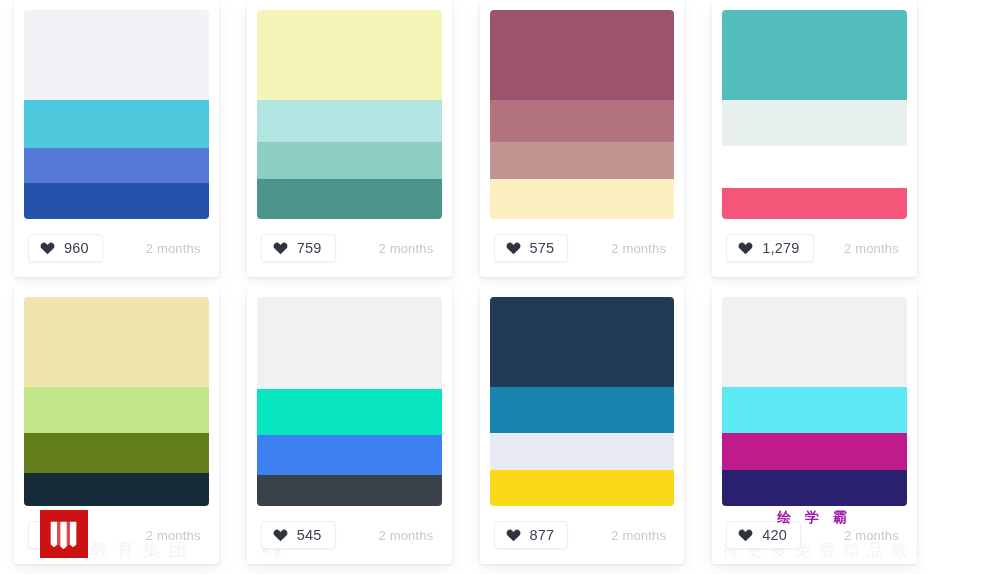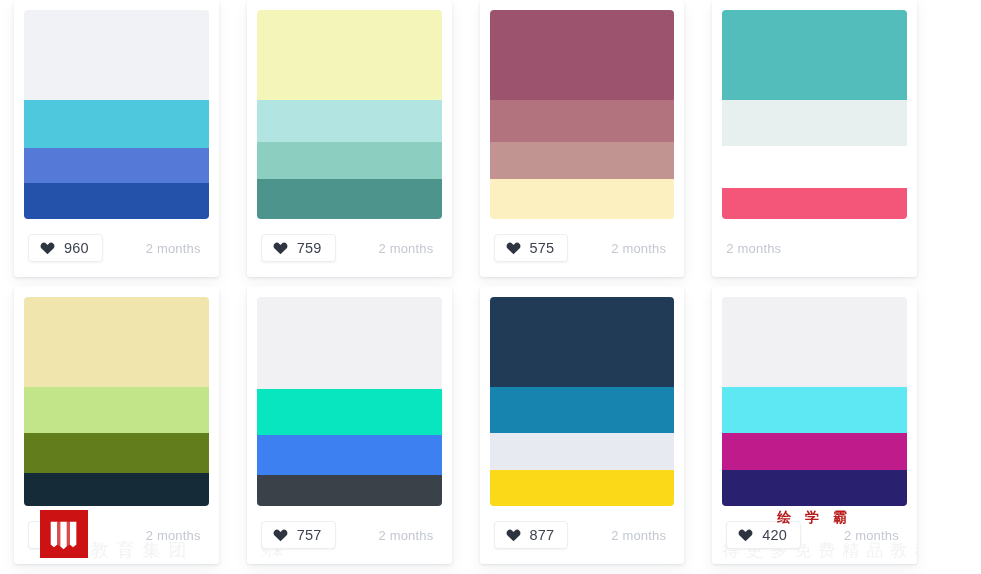--- a/index.html
+++ b/index.html
@@ -137,21 +137,21 @@
     justify-content: center;
     z-index: 9;
   }
   .wm-logo svg { display: block; }
 
   .wm-red-text {
     position: absolute;
     left: 0;
     right: 0;
     text-align: center;
-    color: #b91c1c;
+    color: #a21caf;
     font-size: 14px;
     font-weight: bold;
     letter-spacing: 5px;
     white-space: nowrap;
     z-index: 8;
     pointer-events: none;
     text-shadow: 0 0 2px rgba(255,255,255,0.55);
   }
 </style>
 </head>
@@ -218,20 +218,26 @@
       </div>
       <div class="card-cell">
         <div class="card">
           <div class="swatch">
             <div class="band" title="#53bdbb" style="background: rgb(83, 189, 187); height: 43%;"></div>
             <div class="band" title="#e8f0ef" style="background: rgb(232, 240, 239); height: 22%;"></div>
             <div class="band" title="#ffffff" style="background: rgb(255, 255, 255); height: 20%;"></div>
             <div class="band" title="#f4567a" style="background: rgb(244, 86, 122); height: 15%;"></div>
           </div>
           <div class="meta">
+            <div class="likes">
+              <svg class="heart" viewBox="0 0 16 15" xmlns="http://www.w3.org/2000/svg">
+                <path d="M8 14.3 1.6 8.1C.2 6.7.2 4.4 1.6 3a3.6 3.6 0 0 1 5.1 0L8 4.3 9.3 3a3.6 3.6 0 0 1 5.1 0c1.4 1.4 1.4 3.7 0 5.1L8 14.3z" fill="#2e3440"></path>
+              </svg>
+              <span class="like-count">1,279</span>
+            </div>
             <span class="age">2 months</span>
           </div>
         </div>
       </div>
       <div class="card-cell">
         <div class="card">
           <div class="swatch">
             <div class="band" title="#f0e6ad" style="background: rgb(240, 230, 173); height: 43%;"></div>
             <div class="band" title="#c2e58a" style="background: rgb(194, 229, 138); height: 22%;"></div>
             <div class="band" title="#627d1c" style="background: rgb(98, 125, 28); height: 19%;"></div>
@@ -265,21 +271,21 @@
             <div class="band" title="#08e6c0" style="background: rgb(8, 230, 192); height: 22%;"></div>
             <div class="band" title="#3d80f2" style="background: rgb(61, 128, 242); height: 19%;"></div>
             <div class="band" title="#3a4148" style="background: rgb(58, 65, 72); height: 15%;"></div>
           </div>
           <div class="wm-partial" style="bottom: 2px;">为本</div>
           <div class="meta">
             <div class="likes">
               <svg class="heart" viewBox="0 0 16 15" xmlns="http://www.w3.org/2000/svg">
                 <path d="M8 14.3 1.6 8.1C.2 6.7.2 4.4 1.6 3a3.6 3.6 0 0 1 5.1 0L8 4.3 9.3 3a3.6 3.6 0 0 1 5.1 0c1.4 1.4 1.4 3.7 0 5.1L8 14.3z" fill="#2e3440"></path>
               </svg>
-              <span class="like-count">757</span>
+              <span class="like-count">545</span>
             </div>
             <span class="age">2 months</span>
           </div>
         </div>
       </div>
       <div class="card-cell">
         <div class="card">
           <div class="swatch">
             <div class="band" title="#213a55" style="background: rgb(33, 58, 85); height: 43%;"></div>
             <div class="band" title="#1684ae" style="background: rgb(22, 132, 174); height: 22%;"></div>

